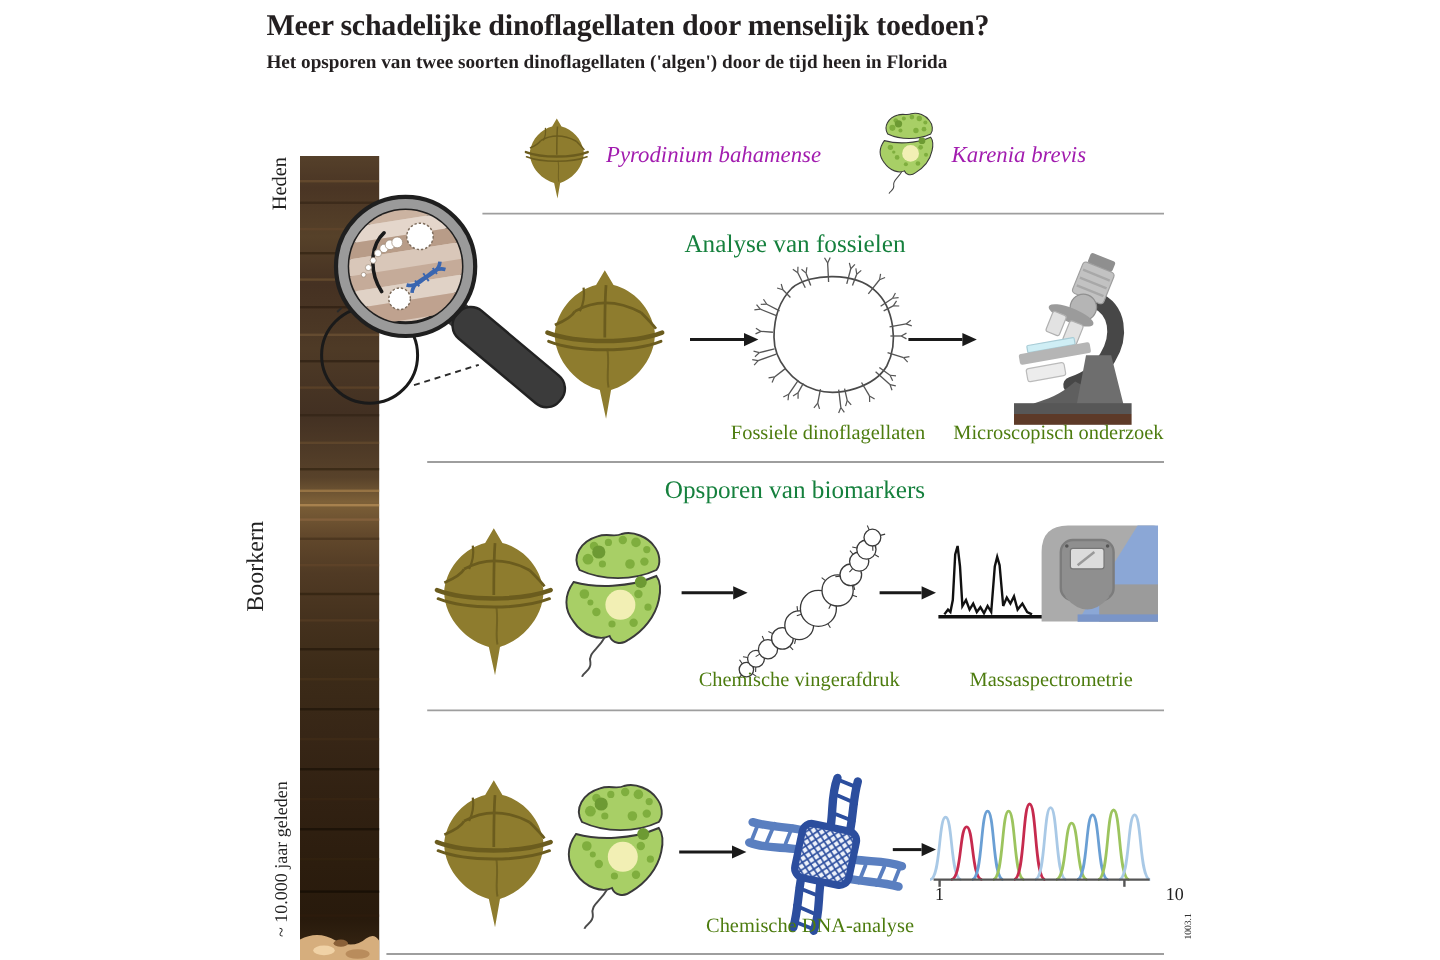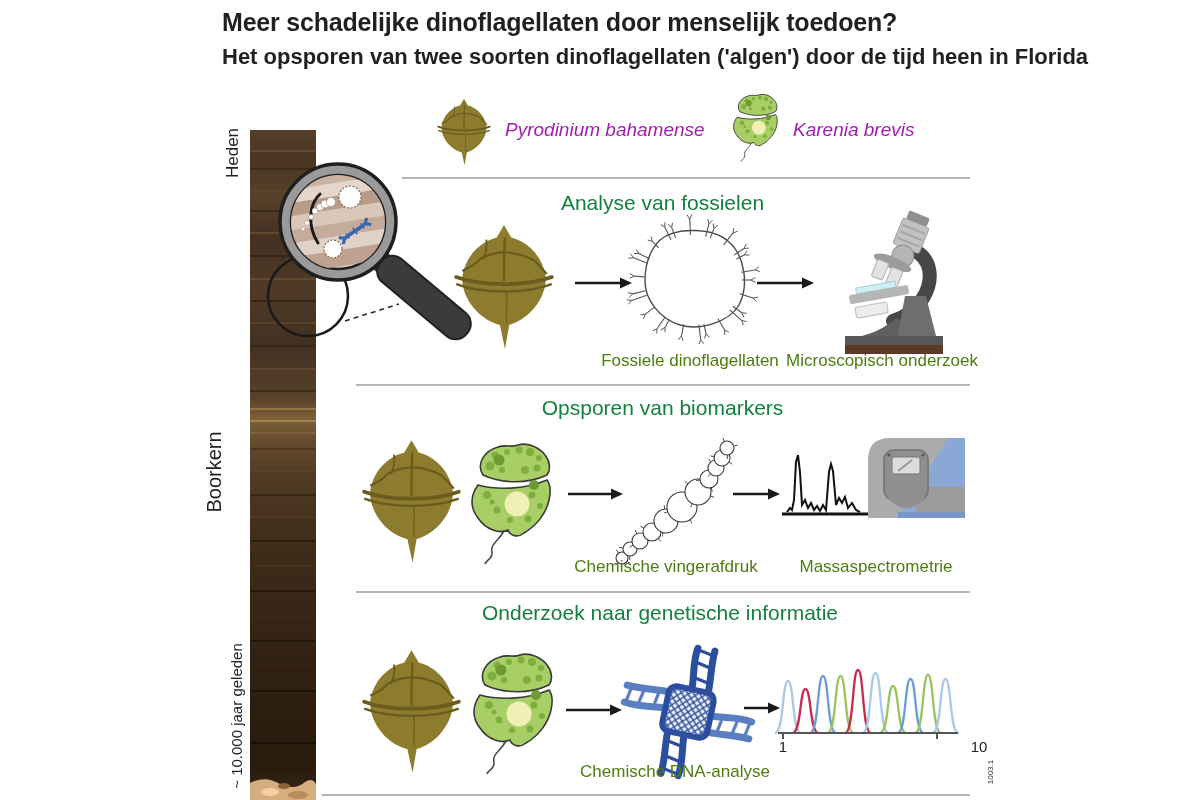--- a/index.html
+++ b/index.html
@@ -1,20 +1,20 @@
 <!DOCTYPE html>
 <html><head>
 <meta charset="utf-8">
 <style>
   html,body{margin:0;padding:0;background:#fff;}
   #page{position:relative;width:1200px;height:800px;background:#fff;overflow:hidden;
-        font-family:Liberation Sans, sans-serif;color:#1a1a1a;}
+        font-family:Liberation Serif, serif;color:#1a1a1a;}
   .abs{position:absolute;}
   .title{font-size:25px;font-weight:700;color:#231f20;letter-spacing:-0.2px;white-space:nowrap;}
-  .subtitle{font-size:22px;font-weight:700;color:#231f20;white-space:nowrap;}
+  .subtitle{font-size:16px;font-weight:700;color:#231f20;white-space:nowrap;}
   .rotlabel{transform:translate(-50%,-50%) rotate(-90deg);white-space:nowrap;color:#222;}
   .heden{font-size:17px;}
   .boorkern{font-size:20px;}
   .age{font-size:15px;}
   .sec-heading{font-size:21px;text-align:center;color:#15803d;}
   .caption{font-size:17px;text-align:center;color:#4d7c0f;white-space:nowrap;}
   .species{font-size:19px;font-style:italic;color:#a21caf;white-space:nowrap;}
   .axisnum{font-size:15px;text-align:center;color:#222;}
   .footcode{font-size:8px;color:#333;transform:translate(-50%,-50%) rotate(-90deg);white-space:nowrap;}
   svg{position:absolute;left:0;top:0;}
@@ -426,19 +426,18 @@
   <div class="abs species" style="left:793px;top:119px;">Karenia brevis</div>
 
   <div class="abs sec-heading" style="left:355px;top:191px;width:615px;">Analyse van fossielen</div>
   <div class="abs caption" style="left:590px;top:351px;width:200px;">Fossiele dinoflagellaten</div>
   <div class="abs caption" style="left:782px;top:351px;width:200px;">Microscopisch onderzoek</div>
 
   <div class="abs sec-heading" style="left:355px;top:396px;width:615px;">Opsporen van biomarkers</div>
   <div class="abs caption" style="left:566px;top:557px;width:200px;">Chemische vingerafdruk</div>
   <div class="abs caption" style="left:776px;top:557px;width:200px;">Massaspectrometrie</div>
 
-  <div class="abs sec-heading" style="left:345px;top:601px;width:630px;">Onderzoek naar genetische informatie</div>
   <div class="abs axisnum" style="left:774px;top:738px;width:18px;">1</div>
   <div class="abs axisnum" style="left:967px;top:738px;width:24px;">10</div>
   <div class="abs caption" style="left:575px;top:762px;width:200px;">Chemische DNA-analyse</div>
 
   <div class="abs footcode" style="left:990px;top:772px;">1003.1</div>
 </div>
 
 </body></html>

